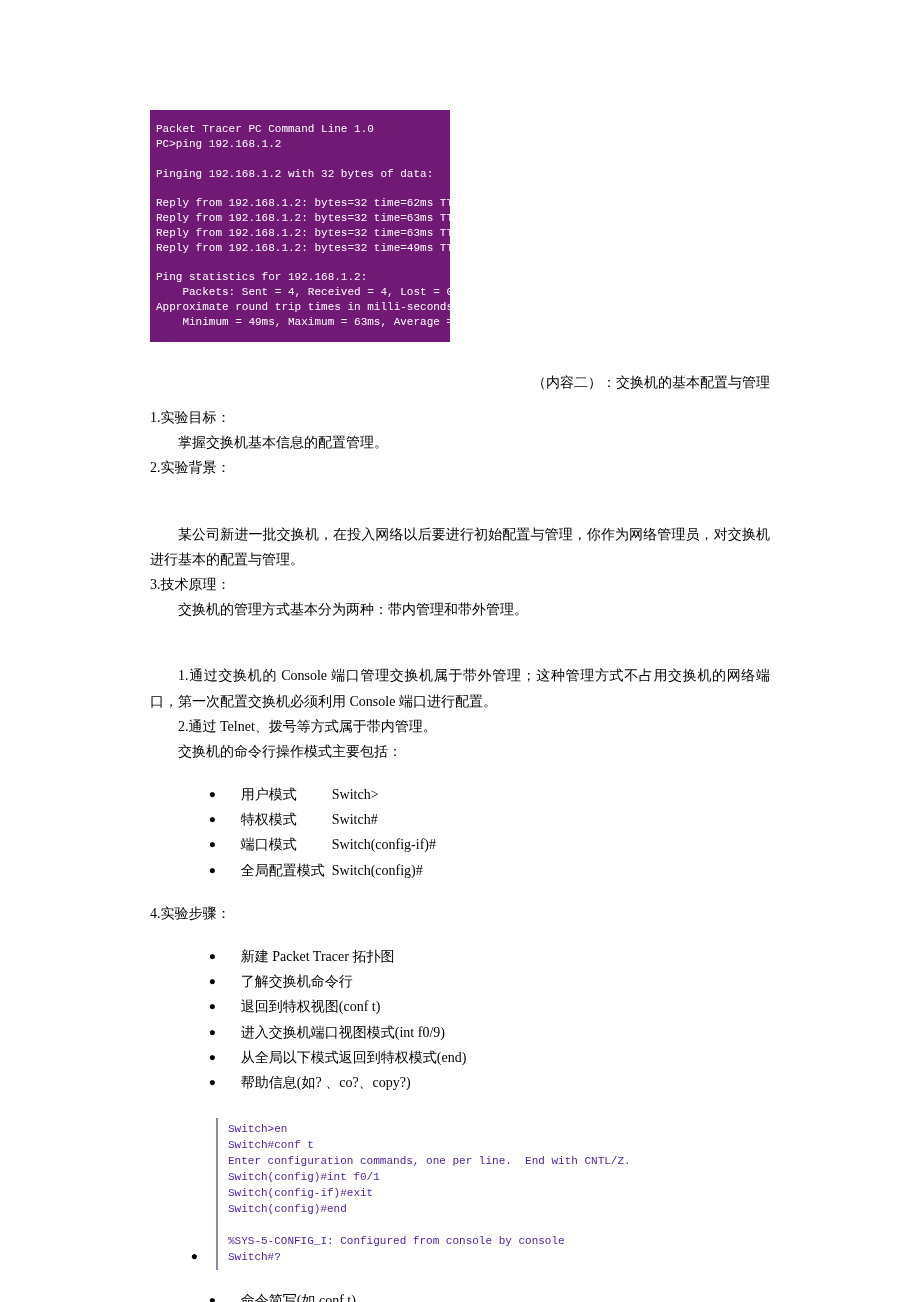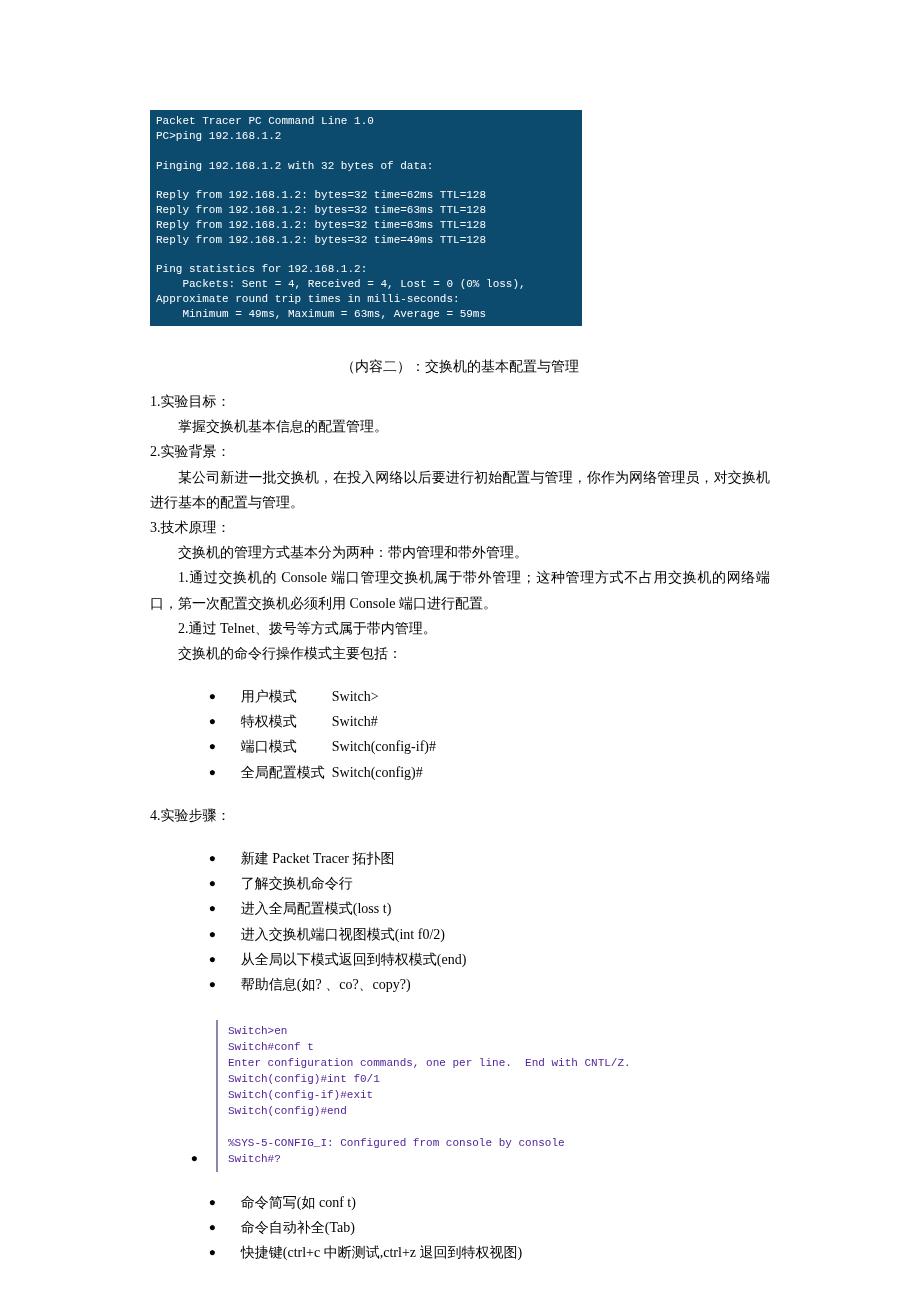--- a/index.html
+++ b/index.html
@@ -11,43 +11,44 @@
     color: #000;
     line-height: 1.8;
   }
   .page {
     width: 920px;
     min-height: 1302px;
     padding: 110px 150px 60px 150px;
     box-sizing: border-box;
   }
   .terminal {
-    background: #0c4a6e;
+    background: #701a75;
     color: #fff;
     font-family: "Courier New", monospace;
     font-size: 11px;
     line-height: 1.35;
-    padding: 4px 6px;
+    padding: 12px 6px;
     white-space: pre;
-    width: 432px;
+    width: 300px;
     box-sizing: border-box;
     margin-bottom: 28px;
   }
   .section-title {
-    text-align: center;
+    text-align: right;
     margin: 6px 0 10px 0;
   }
   .body-text {
     margin: 0;
   }
   .indent1 {
     text-indent: 2em;
   }
   .para {
     text-align: justify;
+    margin-top: 41px;
   }
   .bullet-list {
     list-style: none;
     padding: 0;
     margin: 18px;
   }
   .bullet-list li {
     position: relative;
     padding-left: 5.2em;
   }
@@ -120,22 +121,22 @@
     <li><span class="label">特权模式</span><span class="eng">Switch#</span></li>
     <li><span class="label">端口模式</span><span class="eng">Switch(config-if)#</span></li>
     <li><span class="label">全局配置模式</span><span class="eng">Switch(config)#</span></li>
   </ul>
 
   <p class="body-text">4.实验步骤：</p>
 
   <ul class="bullet-list">
     <li><span>新建 Packet Tracer  拓扑图</span></li>
     <li><span>了解交换机命令行</span></li>
-    <li><span>进入全局配置模式(loss t)</span></li>
-    <li><span>进入交换机端口视图模式(int f0/2)</span></li>
+    <li><span>退回到特权视图(conf t)</span></li>
+    <li><span>进入交换机端口视图模式(int f0/9)</span></li>
     <li><span>从全局以下模式返回到特权模式(end)</span></li>
     <li><span>帮助信息(如?  、co?、copy?)</span></li>
   </ul>
 
   <div class="code-img-wrapper">
     <div class="code-img">Switch&gt;en
 Switch#conf t
 Enter configuration commands, one per line.  End with CNTL/Z.
 Switch(config)#int f0/1
 Switch(config-if)#exit

